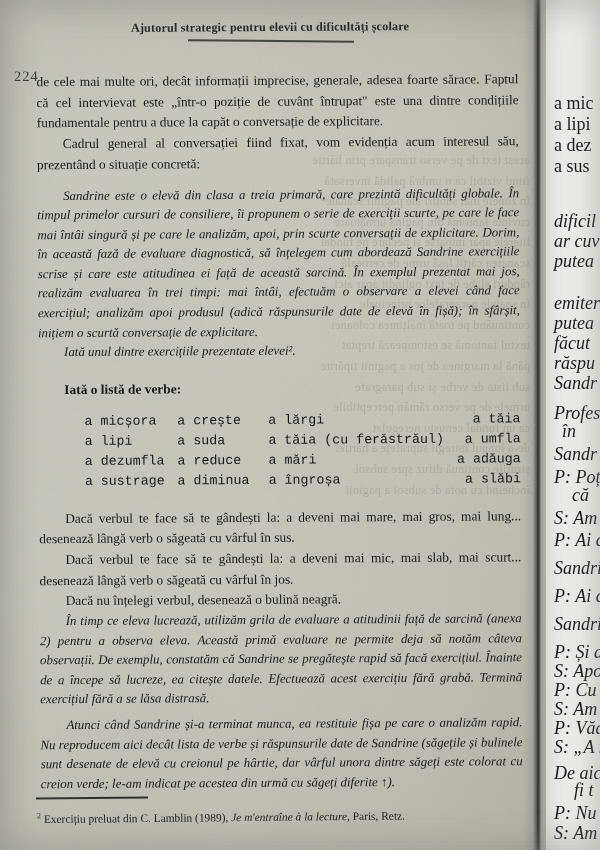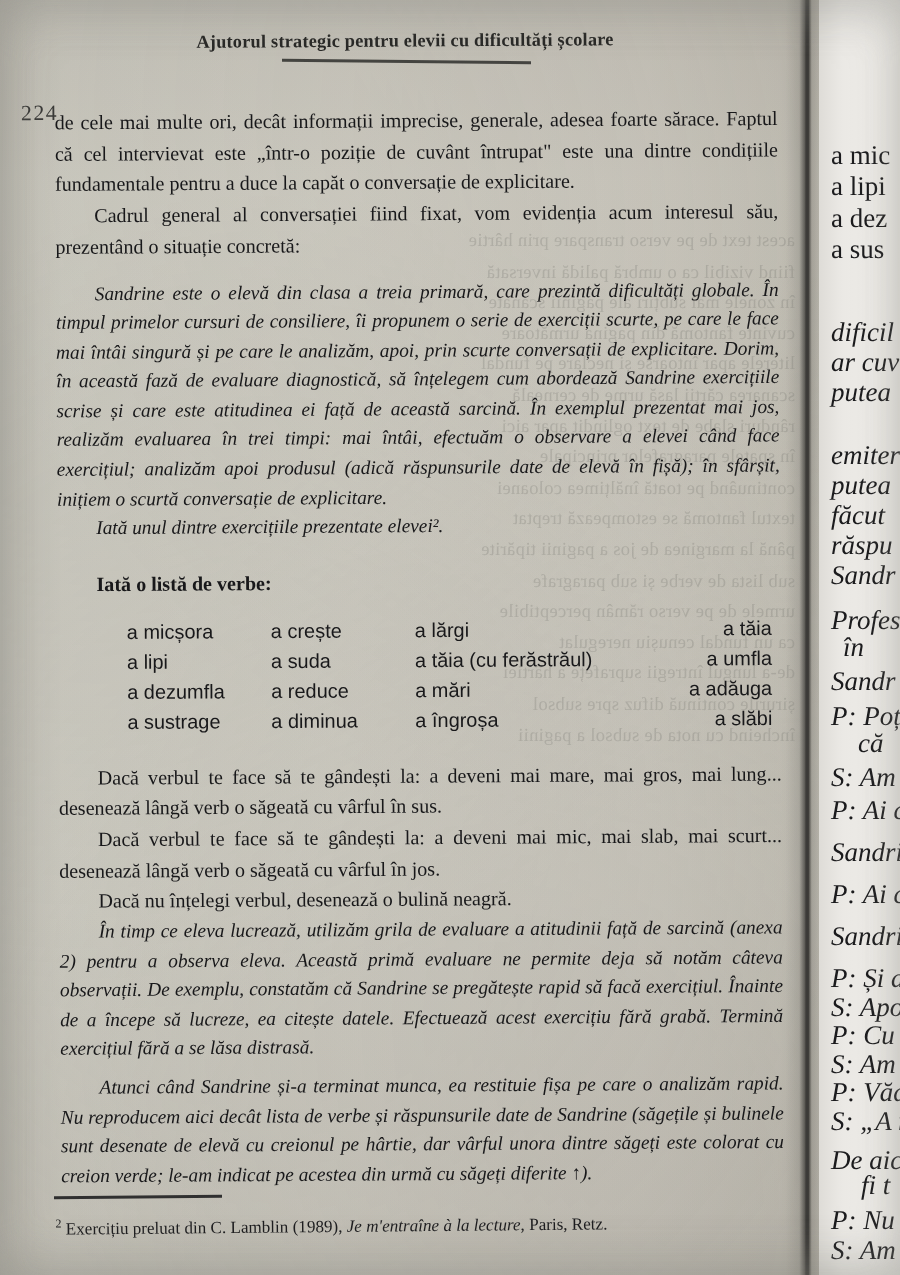--- a/index.html
+++ b/index.html
@@ -136,21 +136,21 @@
   
   table.verbs {
     border-collapse: collapse;
     margin: 11px 0 0 46px;
     font-size: 13.3px;
     line-height: 20px;
   }
   table.verbs td {
     padding: 0 0 0 0;
     white-space: nowrap;
-    font-family: Liberation Sans, sans-serif;
+    font-family: Liberation Mono, monospace;
     color: #18181a;
   }
   table.verbs td.c0 { width: 96px; }
   table.verbs td.c1 { width: 96px; margin-left: 32px; }
   table.verbs td.c2 { width: 158px; }
   table.verbs td.c3 { width: 80px; text-align: right; }
 
   
   .fn-rule {
     position: absolute;

